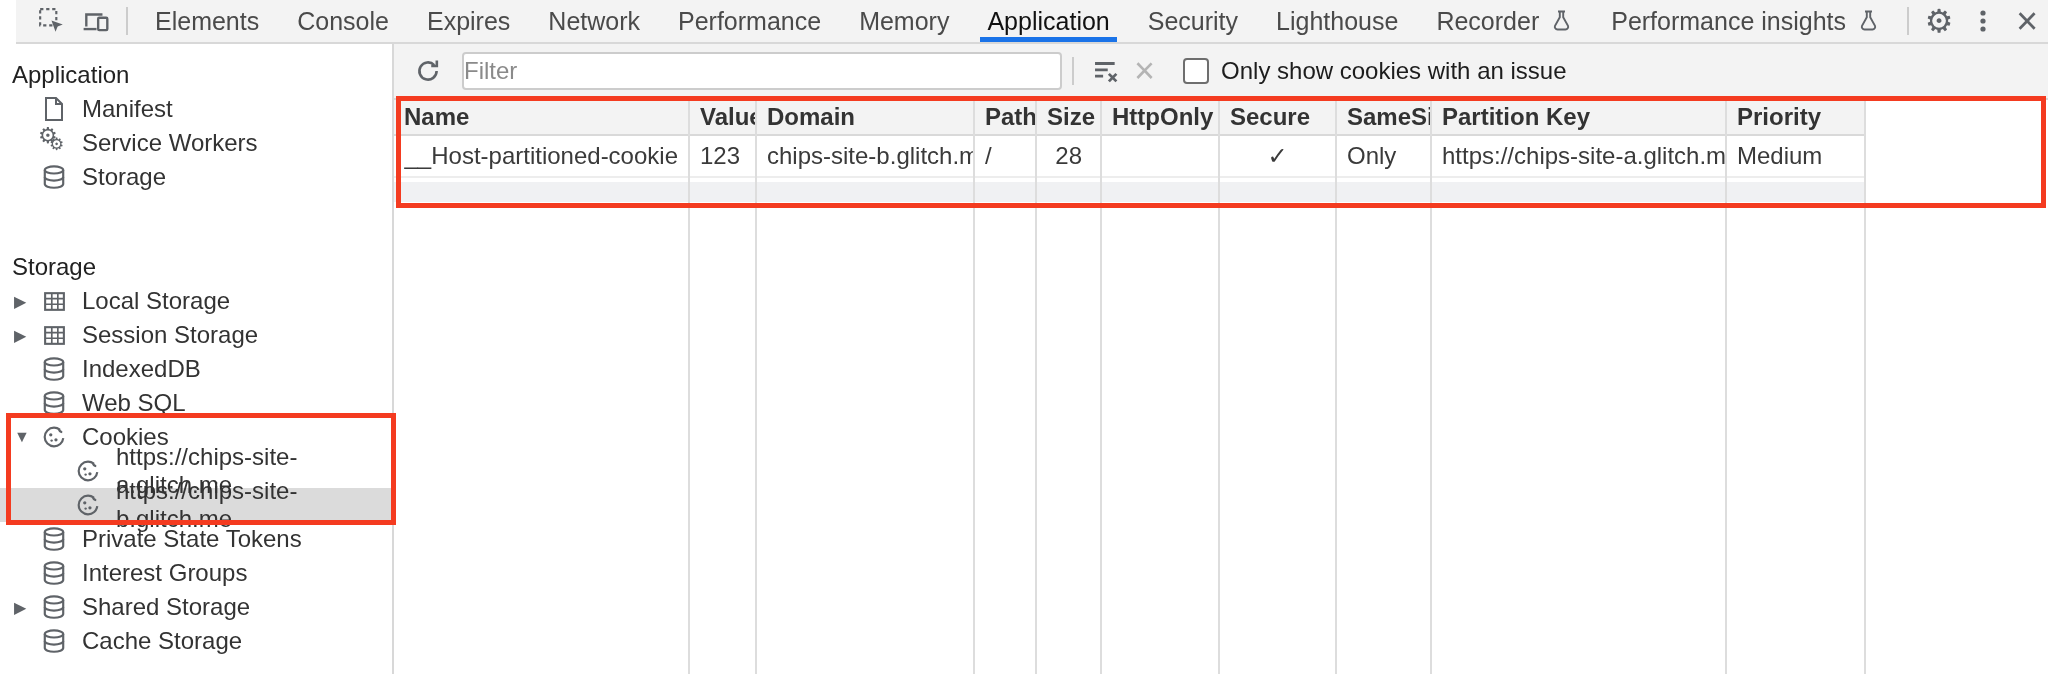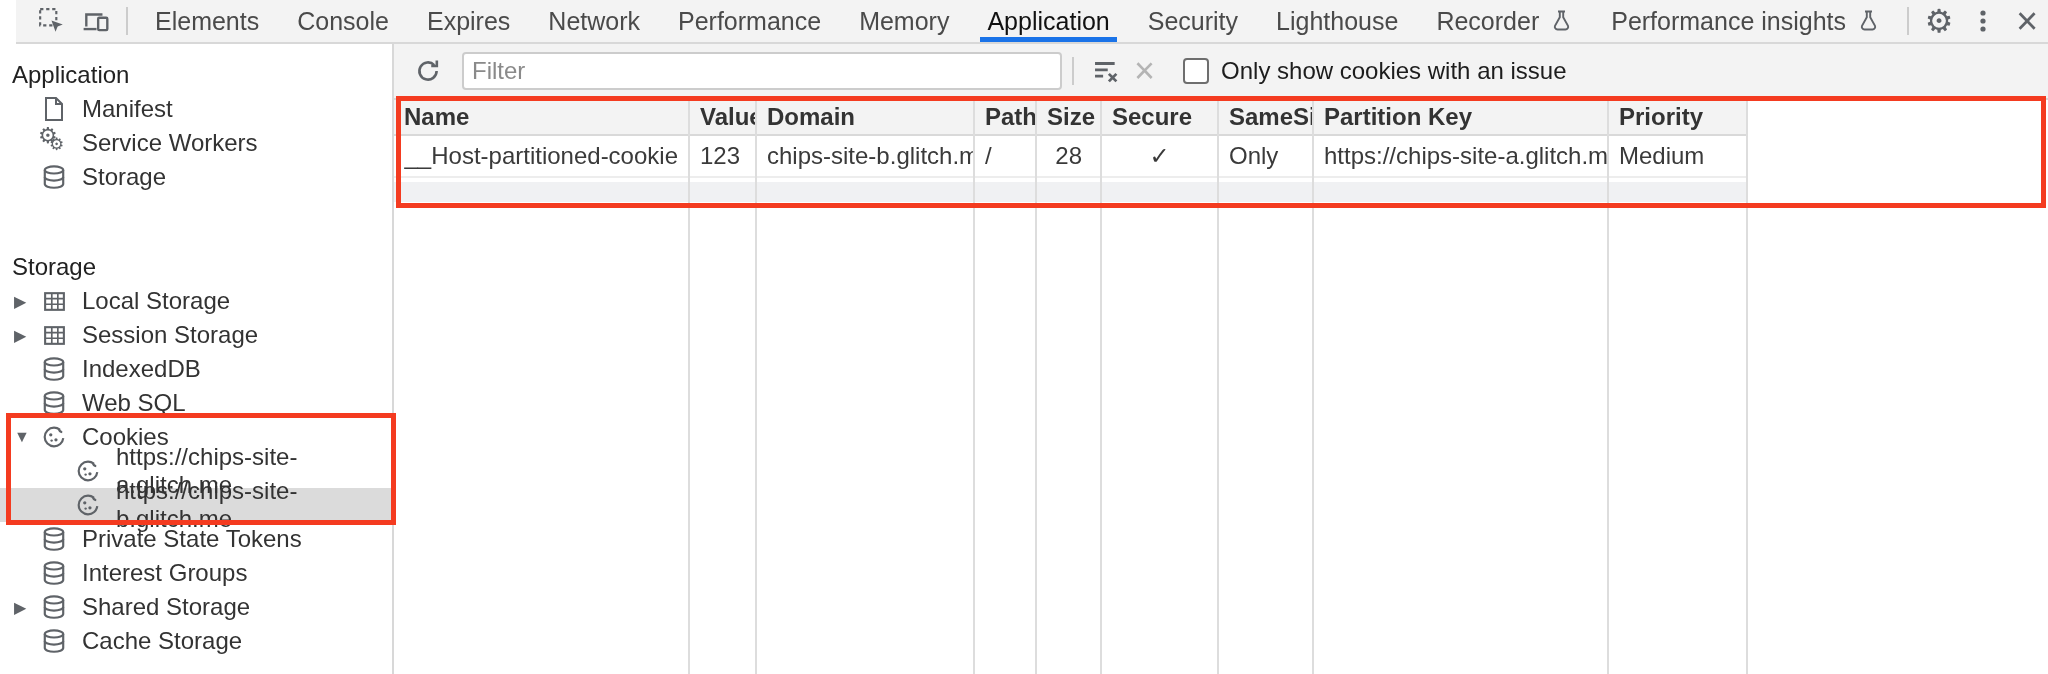--- a/index.html
+++ b/index.html
@@ -34,21 +34,21 @@
   .srow .ticon { width:28px; height:28px; flex:0 0 28px; margin-right:14px;
     display:flex; align-items:center; justify-content:center; position:relative; }
   .srow.child { padding-left:74px; }
   .sw1 { font-size:22px; color:#5f6368; position:absolute; left:-2px; top:-6px; }
   .sw2 { font-size:17px; color:#5f6368; position:absolute; left:9px; top:5px; }
 
   
   .cookies-toolbar { position:absolute; left:394px; top:44px; right:0; height:56px;
     background:#f3f3f3; border-bottom:2px solid #d8d8d8; display:flex; align-items:center; padding-left:12px; }
   .filter-input { width:600px; height:38px; margin-left:12px; border:2px solid #ccc; border-radius:4px;
-    font-size:24px; padding:0 8px; color:#333; background:#fff; outline:none;
+    font-size:24px; padding:0 0; color:#333; background:#fff; outline:none;
     font-family:"Liberation Sans","DejaVu Sans",sans-serif; }
   .filter-input::placeholder { color:#8a8a8a; }
   .gray-x { font-size:36px; color:#b4b4b4; line-height:1; margin:0 6px; }
   .checkbox { width:26px; height:26px; border:2px solid #6e6e6e; border-radius:4px; background:#fff; margin-left:22px; }
   .cb-label { font-size:24px; color:#1d1d1d; margin-left:12px; white-space:nowrap; }
 
   
   .cookie-table { position:absolute; left:394px; top:100px; bottom:0; display:flex; }
   .col { display:flex; flex-direction:column; border-right:2px solid #ddd; height:100%; }
   .c0{width:296px}.c1{width:67px}.c2{width:218px}.c3{width:62px}.c4{width:160px}
@@ -373,20 +373,27 @@
     <div class="stripe"></div>
     <div class="fill"></div>
   </div>
   <div class="col c5">
     <div class="th">Size</div>
     <div class="td">28</div>
     <div class="sp"></div>
     <div class="stripe"></div>
     <div class="fill"></div>
   </div>
+  <div class="col c6">
+    <div class="th">HttpOnly</div>
+    <div class="td"></div>
+    <div class="sp"></div>
+    <div class="stripe"></div>
+    <div class="fill"></div>
+  </div>
   <div class="col c7">
     <div class="th">Secure</div>
     <div class="td">✓</div>
     <div class="sp"></div>
     <div class="stripe"></div>
     <div class="fill"></div>
   </div>
   <div class="col c8">
     <div class="th">SameSite</div>
     <div class="td">Only</div>

